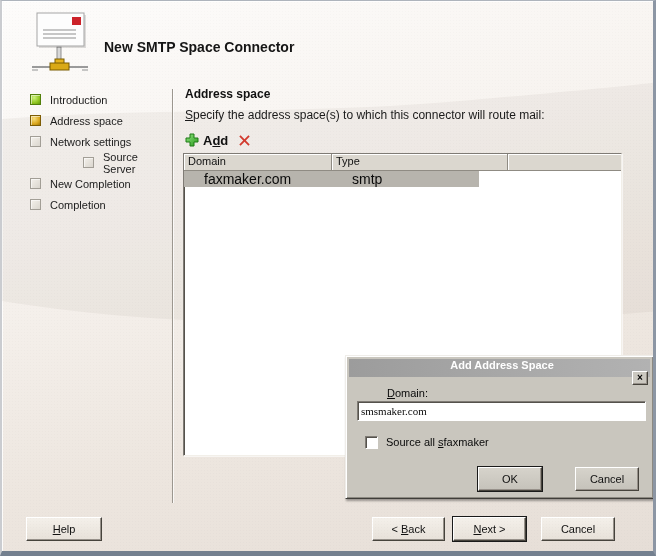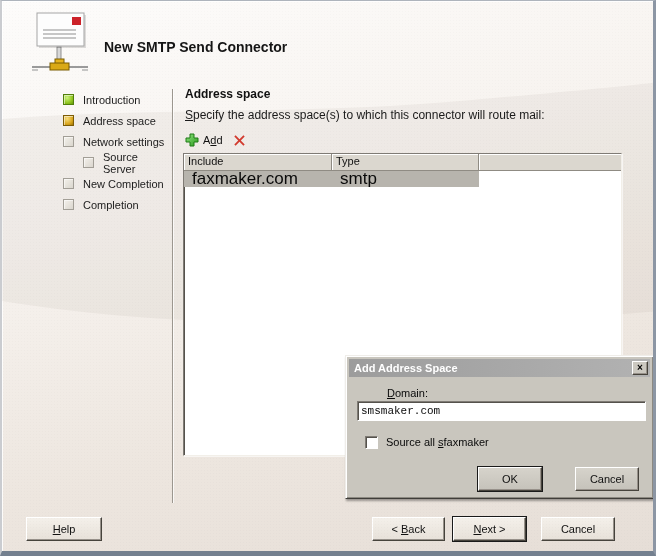--- a/index.html
+++ b/index.html
@@ -19,57 +19,57 @@
     background-size:3px 3px;
   }
   .swoosh{position:absolute;left:0;top:0;z-index:0;pointer-events:none;}
 
   
   .app-icon{position:absolute;left:26px;top:8px;width:64px;height:74px;z-index:1;}
   .window-title{position:absolute;left:102px;top:38px;font-size:14px;font-weight:bold;color:#151515;z-index:1;}
 
   
   .sidebar{position:absolute;left:28px;top:88px;width:142px;z-index:1;}
-  .step{display:flex;align-items:center;height:21px;font-size:11px;color:#1c1c1c;margin-left:33px;}
+  .step{display:flex;align-items:center;height:21px;font-size:11px;color:#1c1c1c;}
   .step .sq{width:11px;height:11px;border:1px solid #a09c94;margin-right:9px;flex:none;
     box-shadow:inset 1px 1px 0 rgba(255,255,255,.55);}
   .step.indent{margin-left:17px;padding-left:36px;}
   .state-complete .sq{background:radial-gradient(circle at 35% 30%,#cdf27e,var(--step-complete) 62%,#61990d);border-color:#527f0b;}
   .state-current .sq{background:radial-gradient(circle at 35% 30%,#f7dd7d,var(--step-current) 62%,#9c7406);border-color:#7d5c05;}
   .state-pending .sq{background:linear-gradient(135deg,#f4f1eb,var(--step-pending));border-color:#a29e96;}
 
   .vsep{position:absolute;left:170px;top:88px;width:1px;height:414px;background:#9c978f;
     box-shadow:1px 0 0 rgba(255,255,255,.75);z-index:1;}
 
   
   .content-heading{position:absolute;left:183px;top:86px;font-size:12px;font-weight:bold;color:#111;z-index:1;}
   .instruction{position:absolute;left:183px;top:107px;font-size:12px;color:#1a1a1a;z-index:1;}
   .mn{text-decoration:underline;}
 
   .toolbar{position:absolute;left:183px;top:130px;height:18px;display:flex;align-items:center;z-index:1;}
-  .add-link{display:flex;align-items:center;font-size:11px;color:#111;cursor:default;}
+  .add-link{display:flex;align-items:center;font-size:13px;color:#111;cursor:default;font-weight:bold;}
   .add-link svg{margin-right:4px;}
   .del-icon{margin-left:10px;display:flex;align-items:center;}
 
   
   .listbox{
     position:absolute;left:181px;top:152px;width:439px;height:303px;background:#fff;z-index:1;
     border:1px solid;border-color:#7f7b75 #f2efe9 #f2efe9 #7f7b75;
     box-shadow:inset 1px 1px 0 #55524c, 1px 1px 0 rgba(255,255,255,.6);
   }
   .list-header{display:flex;height:17px;}
   .hdr{background:#dbd7cf;font-size:11px;color:#111;line-height:15px;padding-left:4px;
     border-right:1px solid #8f8b83;border-bottom:1px solid #8f8b83;
     box-shadow:inset 1px 1px 0 #fff;white-space:nowrap;overflow:hidden;}
   .hdr.c0{width:148px;}
-  .hdr.c1{width:147px;}
+  .hdr.c1{width:176px;}
   .hdr.cfill{flex:1;border-right:none;}
   .list-row{display:flex;width:295px;height:16px;}
   .list-row.selected{background:var(--selection-bg);}
-  .cell{font-size:17px;color:#0a0a0a;line-height:16px;padding-left:8px;white-space:nowrap;overflow:hidden;}
+  .cell{font-size:14px;color:#0a0a0a;line-height:16px;padding-left:20px;white-space:nowrap;overflow:hidden;}
   .cell.c0{width:148px;}
   .cell.c1{width:147px;}
 
   
   .btn{
     position:absolute;height:24px;font-family:inherit;font-size:11px;color:#111;text-align:center;
     background:linear-gradient(#f4f0ea,#e7e1d9);
     border:1px solid;border-color:#ffffff #46433c #46433c #ffffff;
     box-shadow:inset -1px -1px 0 #97918a;
     display:flex;align-items:center;justify-content:center;cursor:default;
@@ -84,32 +84,32 @@
   
   .dialog{
     position:absolute;left:343px;top:354px;width:309px;height:144px;z-index:10;
     background:#c9c6be;
     border:1px solid;border-color:#efede9 #3f3d39 #3f3d39 #efede9;
     box-shadow:inset 1px 1px 0 #fff, inset -1px -1px 0 #8d8a82, 1px 2px 2px rgba(0,0,0,.35);
     padding:3px;
   }
   .dialog-titlebar{height:18px;display:flex;align-items:center;
     background:linear-gradient(90deg,#9c9c9c,#b2b2b2);
-    color:#fff;font-size:11px;font-weight:bold;padding-left:5px;}
+    color:#fff;font-size:11px;font-weight:bold;padding-left:5px;flex-direction:column;}
   .dialog-close{margin-left:auto;margin-right:2px;width:16px;height:14px;flex:none;
     background:#cbc8c0;border:1px solid;border-color:#fff #46433c #46433c #fff;
     box-shadow:inset -1px -1px 0 #97918a;
     display:flex;align-items:center;justify-content:center;
     font-size:10px;font-weight:bold;color:#000;line-height:1;}
   .dlg-label{position:absolute;left:21px;top:31px;font-size:11px;color:#0a0a0a;margin-left:20px;}
   .dlg-input{
     position:absolute;left:11px;top:45px;width:289px;height:20px;
     border:1px solid;border-color:#7f7b75 #fff #fff #7f7b75;
     box-shadow:inset 1px 1px 0 #55524c;background:#fff;
-    font-family:Liberation Mono, monospace;font-size:11px;color:#0a0a0a;padding:2px 3px;outline:none;
+    font-family:Liberation Serif, serif;font-size:11px;color:#0a0a0a;padding:2px 3px;outline:none;
   }
   .dlg-check{position:absolute;left:19px;top:80px;width:13px;height:13px;background:#fff;
     border:1px solid;border-color:#7f7b75 #fff #fff #7f7b75;box-shadow:inset 1px 1px 0 #55524c;}
   .dlg-check-label{position:absolute;left:40px;top:80px;font-size:11px;color:#0a0a0a;}
   .dlg-btn{background:linear-gradient(#d6d3cb,#c5c2ba);}
   .dlg-ok{left:132px;top:111px;width:64px;}
   .dlg-cancel{left:229px;top:111px;width:64px;}
 </style>
 </head>
 <body>
@@ -126,21 +126,21 @@
       <path d="M4 61 h6 M54 61 h6" stroke="#b5b5b5" stroke-width="1.5"></path>
       <rect x="29" y="38" width="4" height="14" fill="#d8d8d8" stroke="#8f8f8f" stroke-width="1"></rect>
       <rect x="27" y="50" width="9" height="5" fill="#e6b41f" stroke="#7a5c00" stroke-width="1"></rect>
       <rect x="22" y="54" width="19" height="7" fill="#d9a916" stroke="#7a5c00" stroke-width="1"></rect>
       <rect x="11" y="6" width="47" height="33" fill="rgba(0,0,0,0.12)"></rect>
       <rect x="9" y="4" width="47" height="33" fill="#fdfdfd" stroke="#a5a5a5" stroke-width="1"></rect>
       <rect x="44" y="8" width="9" height="8" fill="#cc2229"></rect>
       <path d="M15 21 h33 M15 25 h33 M15 29 h33" stroke="#c6c6c6" stroke-width="2"></path>
     </svg>
   </div>
-  <div class="window-title">New SMTP Send Connector</div>
+  <div class="window-title">New SMTP Space Connector</div>
 
   <div class="sidebar">
     <div class="step state-complete">
       <span class="sq"></span>
       <span>Introduction</span>
     </div>
     <div class="step state-current">
       <span class="sq"></span>
       <span>Address space</span>
     </div>
@@ -182,21 +182,21 @@
     </div>
     <div class="del-icon">
       <svg width="13" height="13" viewBox="0 0 12 12">
         <path d="M1.2 2.4 L2.4 1.2 L6 4.8 L9.6 1.2 L10.8 2.4 L7.2 6 L10.8 9.6 L9.6 10.8 L6 7.2 L2.4 10.8 L1.2 9.6 L4.8 6 Z" fill="#d23a2e"></path>
       </svg>
     </div>
   </div>
 
   <div class="listbox">
     <div class="list-header">
-      <div class="hdr c0">Include</div>
+      <div class="hdr c0">Domain</div>
       <div class="hdr c1">Type</div>
       <div class="hdr cfill"></div>
     </div>
     <div class="list-row selected">
       <div class="cell c0">faxmaker.com</div>
       <div class="cell c1">smtp</div>
     </div>
   </div>
 
   <button class="btn footer-help">

